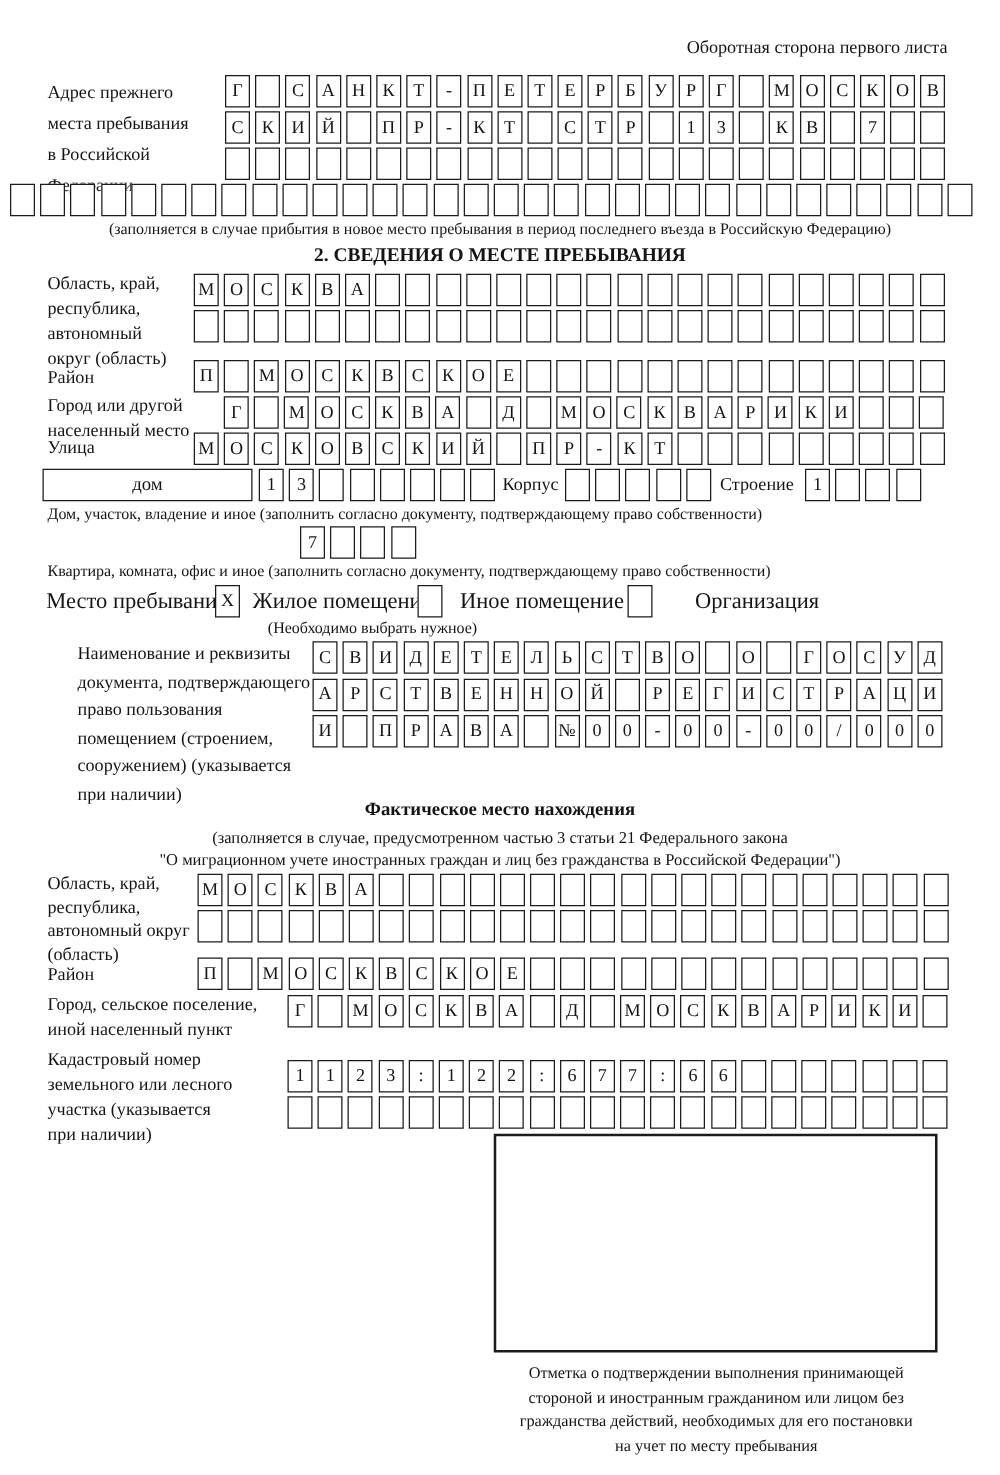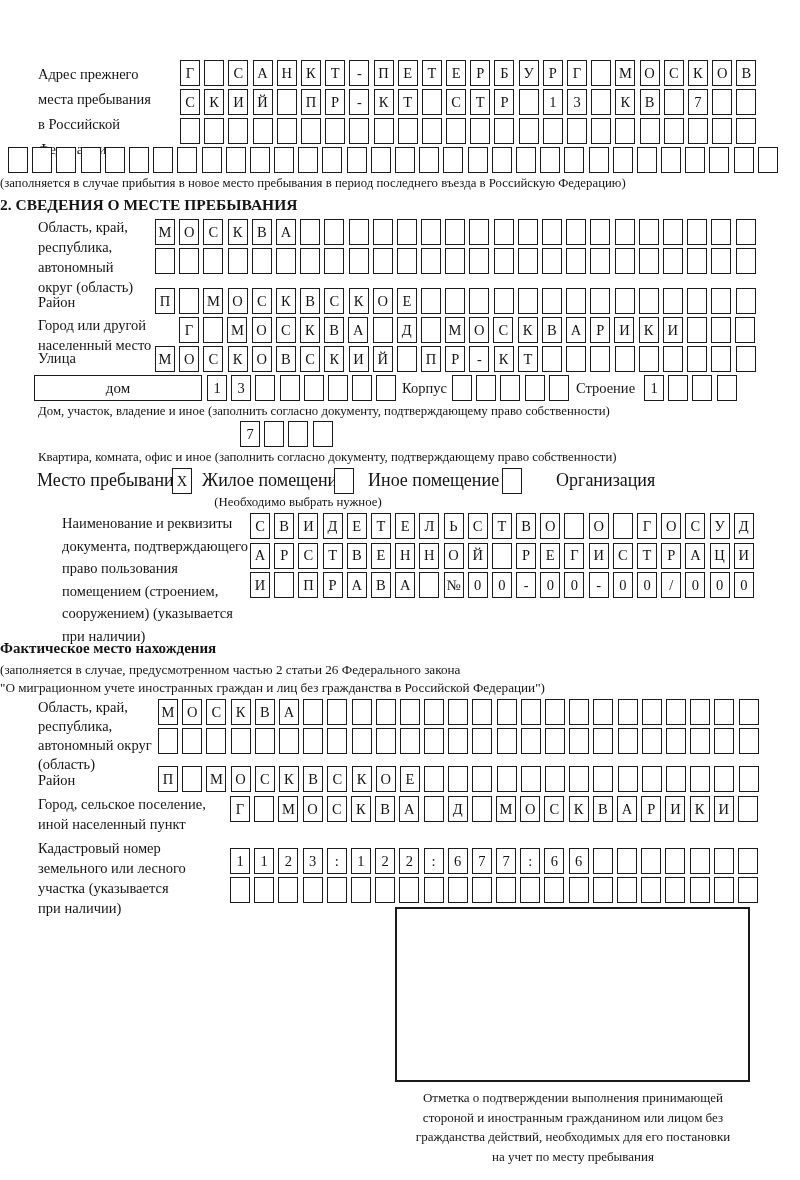--- a/index.html
+++ b/index.html
@@ -17,30 +17,31 @@
   }
   .widebox{
     height:26px;border:1.6px solid #1b1b1b;box-sizing:border-box;
     display:flex;align-items:center;justify-content:center;font-size:15px;background:#fff;
   }
   .lbl{font-size:14.5px;line-height:20px;}
   .lbl25{font-size:14.5px;line-height:25px;}
   .lbl19{font-size:14.5px;line-height:19px;}
   .lbl226{font-size:14.5px;line-height:22.6px;}
   .caption{font-size:12.8px;}
-  .center{width:800px;left:0;}
+  .center{width:800px;left:0;text-align:center;}
   .heading{font-weight:bold;font-size:15.5px;}
   .mesto-text{font-size:18px;}
   .stamp-rect{border:2px solid #1b1b1b;box-sizing:border-box;background:#fff;}
 </style>
 </head>
 <body>
 
 <div id="page">
 
+  <div class="abs lbl" style="top:28px;right:42px;">Оборотная сторона первого листа</div>
 
   <div class="abs lbl25" style="left:38px;top:62px;width:145px;">
       <div>Адрес прежнего</div>
       <div>места пребывания</div>
       <div>в Российской</div>
       <div>Федерации</div>
     </div>
   <div class="abs boxrow" style="left:180px;top:60px;">
       <span class="box">Г</span>
       <span class="box"></span>
@@ -430,21 +431,21 @@
       <span class="box">-</span>
       <span class="box">0</span>
       <span class="box">0</span>
       <span class="box">/</span>
       <span class="box">0</span>
       <span class="box">0</span>
       <span class="box">0</span>
     </div>
 
   <div class="abs heading center" style="top:640px;font-size:15px;">Фактическое место нахождения</div>
-  <div class="abs caption center" style="top:662px;font-size:13.2px;">(заполняется в случае, предусмотренном частью 2 статьи 26 Федерального закона</div>
+  <div class="abs caption center" style="top:662px;font-size:13.2px;">(заполняется в случае, предусмотренном частью 3 статьи 21 Федерального закона</div>
   <div class="abs caption center" style="top:680px;font-size:13.2px;">"О миграционном учете иностранных граждан и лиц без гражданства в Российской Федерации")</div>
 
   <div class="abs lbl19" style="left:38px;top:698px;width:130px;">
       <div>Область, край,</div>
       <div>республика,</div>
       <div>автономный округ</div>
       <div>(область)</div>
     </div>
   <div class="abs boxrow" style="left:158px;top:699px;">
       <span class="box">М</span>

